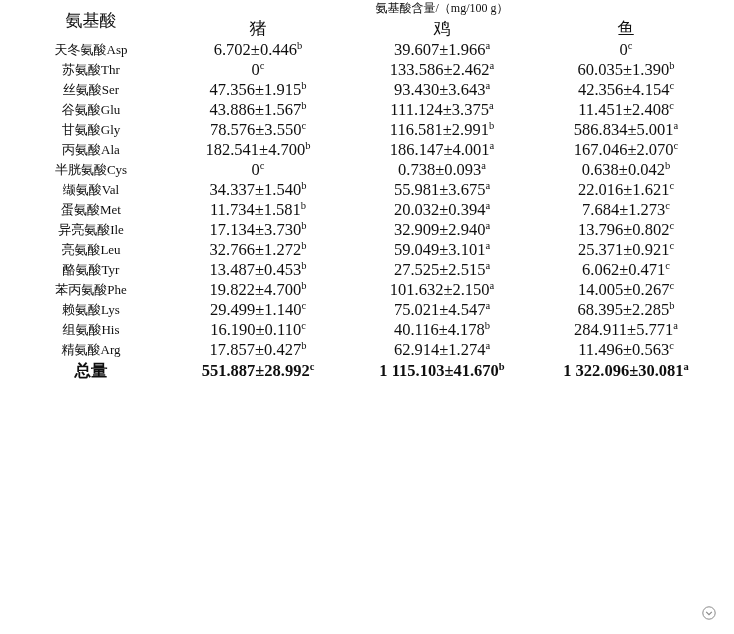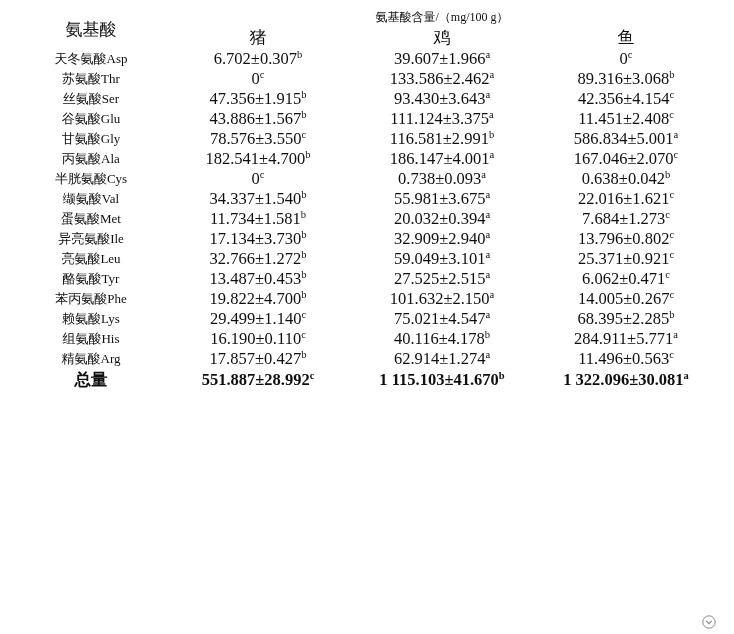--- a/index.html
+++ b/index.html
@@ -19,21 +19,21 @@
     width: 734px;
     height: 634px;
     box-sizing: border-box;
     padding: 0 16px;
     position: relative;
   }
   table.data {
     width: 702px;
     border-collapse: collapse;
     table-layout: fixed;
-    margin-top: 9px;
+    margin-top: 0;
   }
   table.data td, table.data th {
     border: none;
     padding: 0;
   }
   .rule-top td {
     border-top: 2.2px solid #111;
   }
   .rule-mid td {
     border-bottom: 1.1px solid #111;
@@ -127,29 +127,29 @@
         <td class="hdr-span underline-group" colspan="3">氨基酸含量/（mg/100 g）</td>
       </tr>
       <tr class="rule-mid">
         <td class="subhdr">猪</td>
         <td class="subhdr">鸡</td>
         <td class="subhdr">鱼</td>
       </tr>
 
       <tr>
         <td class="cell-name">天冬氨酸Asp</td>
-        <td class="cell-val"><span>6.702±0.307</span><sup>b</sup></td>
+        <td class="cell-val"><span>6.702±0.446</span><sup>b</sup></td>
         <td class="cell-val"><span>39.607±1.966</span><sup>a</sup></td>
         <td class="cell-val"><span>0</span><sup>c</sup></td>
       </tr>
       <tr>
         <td class="cell-name">苏氨酸Thr</td>
         <td class="cell-val"><span>0</span><sup>c</sup></td>
         <td class="cell-val"><span>133.586±2.462</span><sup>a</sup></td>
-        <td class="cell-val"><span>89.316±3.068</span><sup>b</sup></td>
+        <td class="cell-val"><span>60.035±1.390</span><sup>b</sup></td>
       </tr>
       <tr>
         <td class="cell-name">丝氨酸Ser</td>
         <td class="cell-val"><span>47.356±1.915</span><sup>b</sup></td>
         <td class="cell-val"><span>93.430±3.643</span><sup>a</sup></td>
         <td class="cell-val"><span>42.356±4.154</span><sup>c</sup></td>
       </tr>
       <tr>
         <td class="cell-name">谷氨酸Glu</td>
         <td class="cell-val"><span>43.886±1.567</span><sup>b</sup></td>

